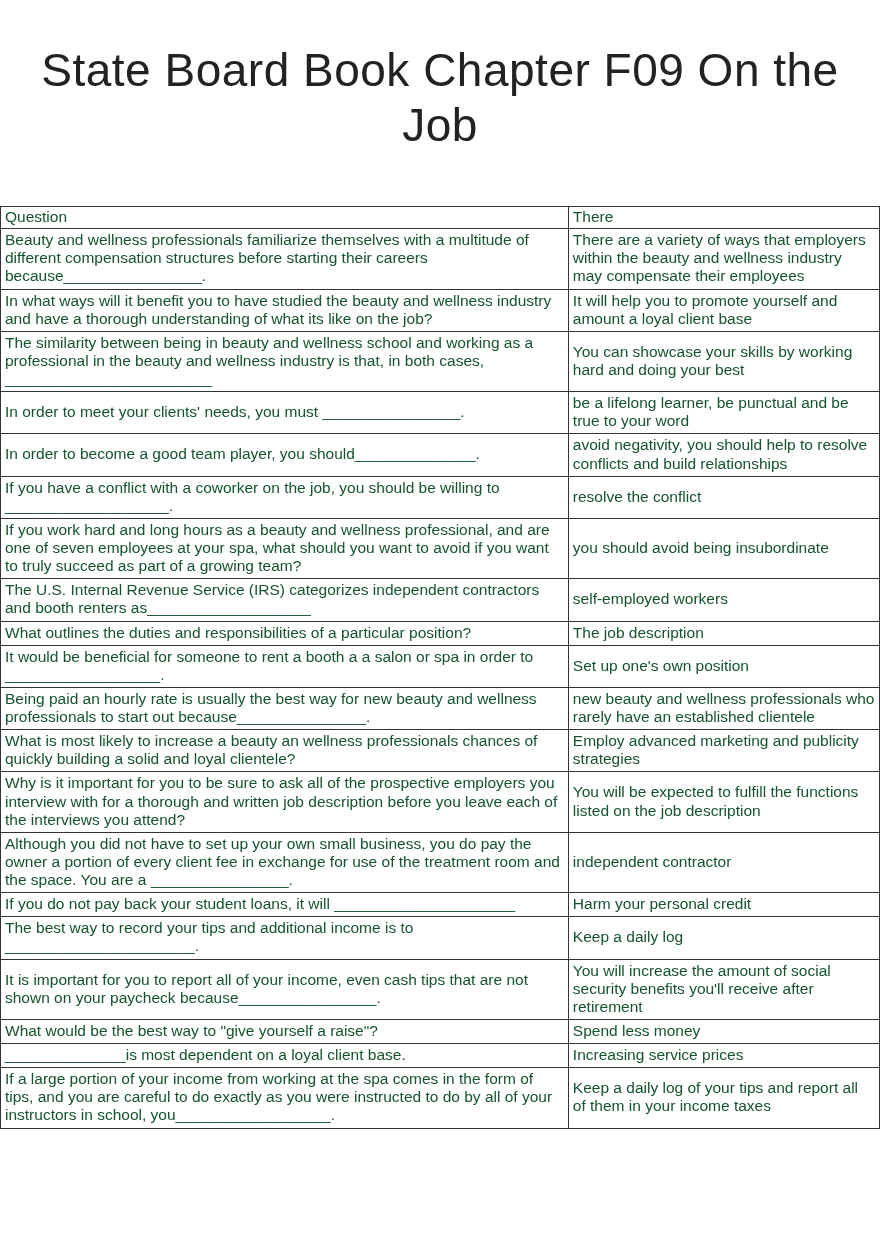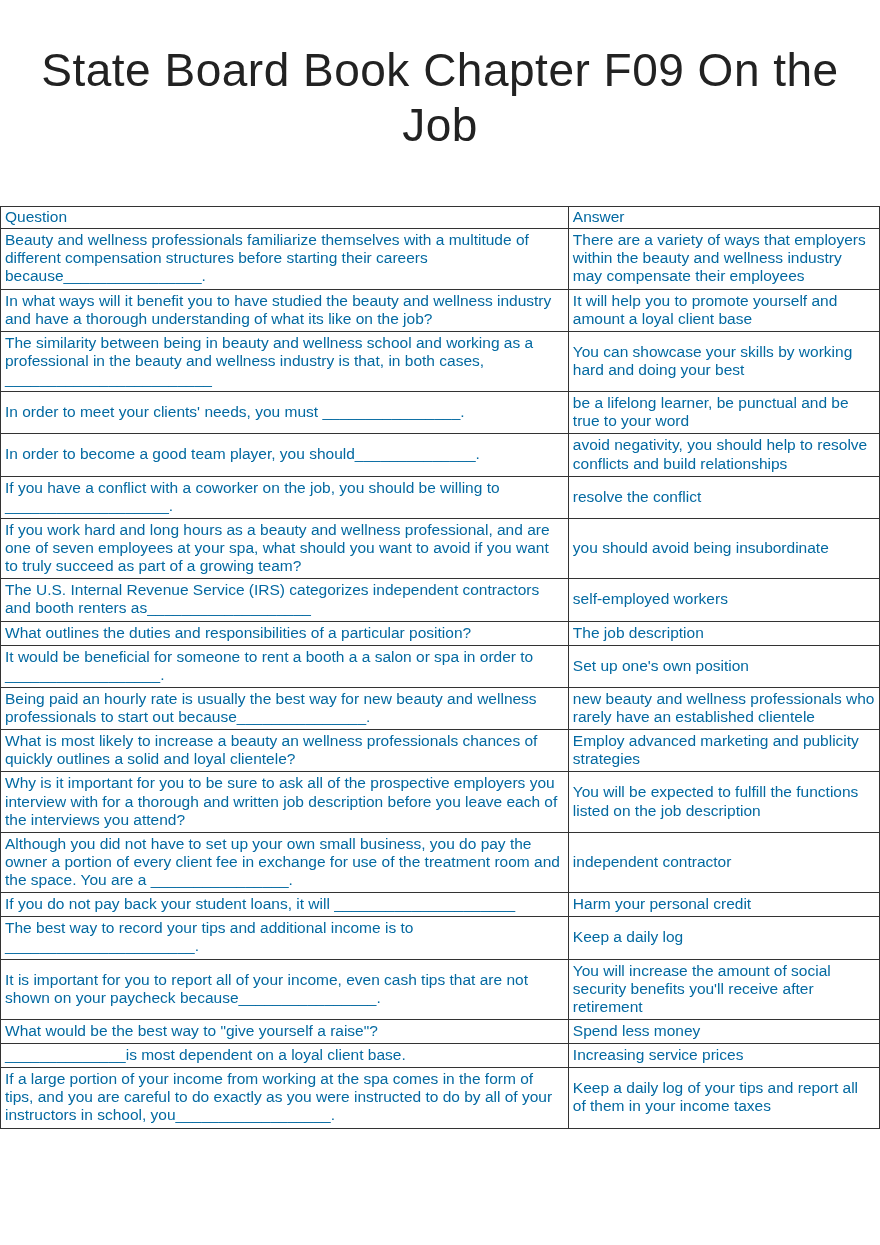--- a/index.html
+++ b/index.html
@@ -23,21 +23,21 @@
     color: #222222;
     padding: 12px 30px 22px 30px;
     letter-spacing: 0.5px;
   }
   table.qa {
     width: 100%;
     border-collapse: collapse;
     table-layout: fixed;
     font-size: 15.5px;
     line-height: 1.17;
-    color: #0369a1;
+    color: #14532d;
   }
   table.qa th, table.qa td {
     border: 1px solid #333333;
     padding: 2px 4px 3px 4px;
     vertical-align: middle;
     word-wrap: break-word;
   }
   table.qa th {
     text-align: left;
     font-weight: 400;
@@ -58,21 +58,21 @@
   <h1 class="title">State Board Book Chapter F09 On the Job</h1>
 
   <table class="qa">
     <colgroup>
       <col class="q-col">
       <col class="a-col">
     </colgroup>
     <thead>
       <tr>
         <th>Question</th>
-        <th>Answer</th>
+        <th>There</th>
       </tr>
     </thead>
     <tbody id="qa-body">
   <tr>
     <td class="q">Beauty and wellness professionals familiarize themselves with a multitude of different compensation structures before starting their careers because________________.</td>
     <td class="a">There are a variety of ways that employers within the beauty and wellness industry may compensate their employees</td>
   </tr>
 
   <tr>
     <td class="q">In what ways will it benefit you to have studied the beauty and wellness industry and have a thorough understanding of what its like on the job?</td>
@@ -120,21 +120,21 @@
     <td class="a">Set up one's own position</td>
   </tr>
 
 
   <tr>
     <td class="q">Being paid an hourly rate is usually the best way for new beauty and wellness professionals to start out because_______________.</td>
     <td class="a">new beauty and wellness professionals who rarely have an established clientele</td>
   </tr>
 
   <tr>
-    <td class="q">What is most likely to increase a beauty an wellness professionals chances of quickly outlines a solid and loyal clientele?</td>
+    <td class="q">What is most likely to increase a beauty an wellness professionals chances of quickly building a solid and loyal clientele?</td>
     <td class="a">Employ advanced marketing and publicity strategies</td>
   </tr>
 
   <tr>
     <td class="q">Why is it important for you to be sure to ask all of the prospective employers you interview with for a thorough and written job description before you leave each of the interviews you attend?</td>
     <td class="a">You will be expected to fulfill the functions listed on the job description</td>
   </tr>
 
   <tr>
     <td class="q">Although you did not have to set up your own small business, you do pay the owner a portion of every client fee in exchange for use of the treatment room and the space. You are a ________________.</td>

